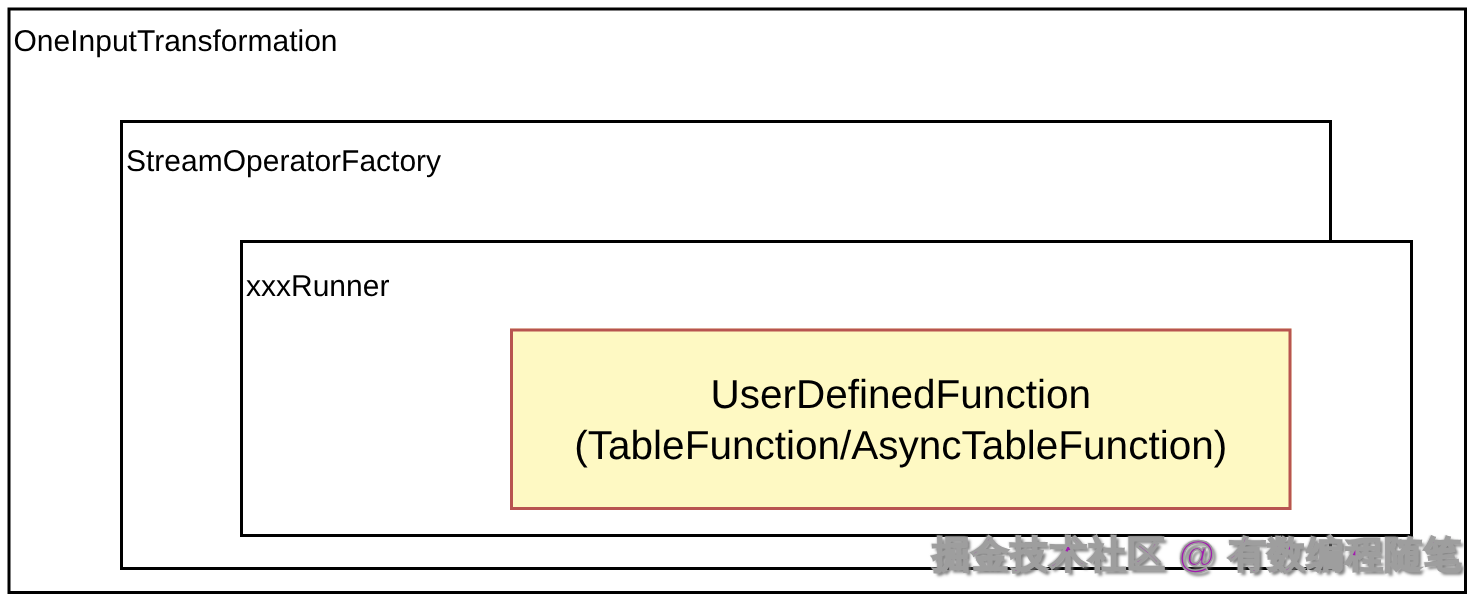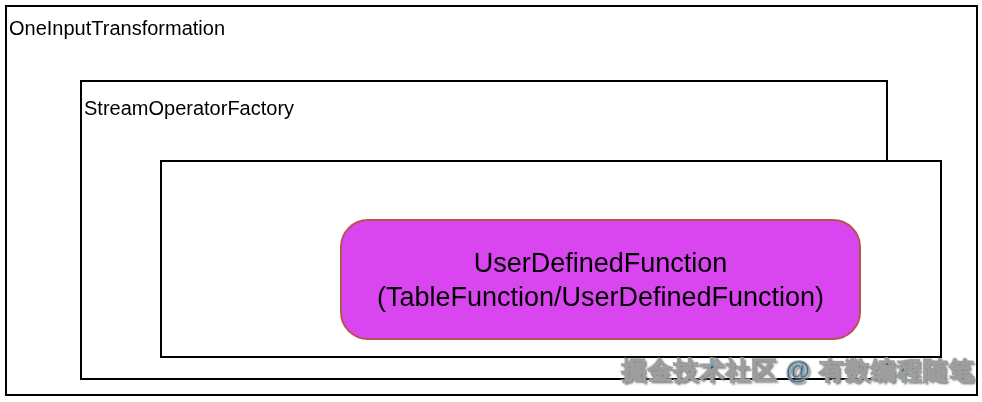--- a/index.html
+++ b/index.html
@@ -69,41 +69,42 @@
   .watermark {
     position: absolute;
     right: 7px;
     top: 353px;
     z-index: 10;
     font-size: 25px;
     line-height: 34px;
     font-weight: bold;
     letter-spacing: 1px;
     white-space: nowrap;
-    color: #0369a1;
+    color: #a21caf;
     -webkit-text-stroke: 1px #9e9e9e;
     text-shadow: 2px 2px 2px rgba(110,110,110,0.9), -1px -1px 1px rgba(170,170,170,0.6);
   }
 </style>
 </head>
 <body>
 
 <div class="canvas">
 
   <div class="box box-outer" style="border-color: rgb(0, 0, 0);">
     <div class="box-label label-outer">OneInputTransformation</div>
 
     <div class="box box-factory" style="border-color: rgb(0, 0, 0);">
       <div class="box-label label-factory">StreamOperatorFactory</div>
 
       <div class="box box-runner" style="border-color: rgb(0, 0, 0);">
+        <div class="box-label label-runner">xxxRunner</div>
 
-        <div class="box box-udf" style="border-color: rgb(184, 84, 80); background: #d946ef; border-radius: 28px;">
+        <div class="box box-udf" style="border-color: rgb(184, 84, 80); background: #fef9c3;">
           <div class="udf-line">UserDefinedFunction</div>
-          <div class="udf-line">(TableFunction/UserDefinedFunction)</div>
+          <div class="udf-line">(TableFunction/AsyncTableFunction)</div>
         </div>
 
       </div>
     </div>
   </div>
 
   <div class="watermark">掘金技术社区 @ 有数编程随笔</div>
 
 </div>
 

